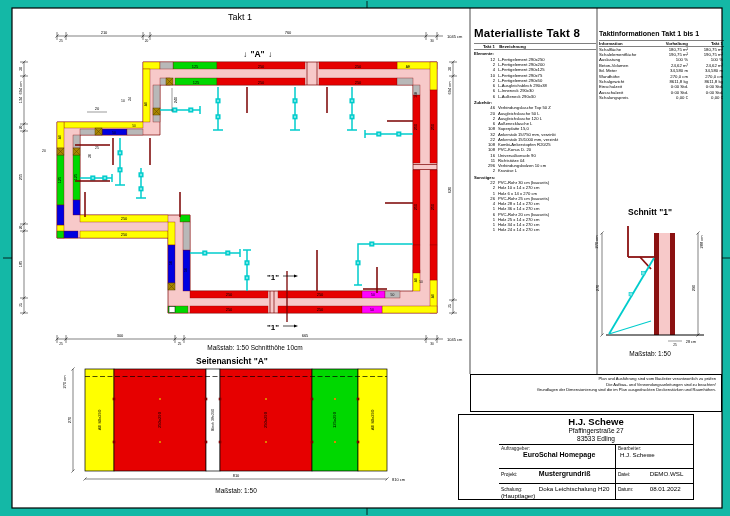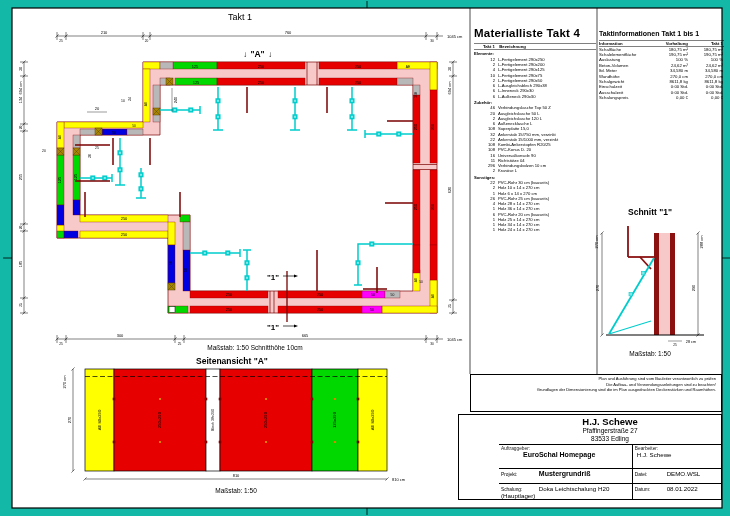--- a/index.html
+++ b/index.html
@@ -24,21 +24,21 @@
   .ti-head,.ti-row{display:flex;font-size:8.6px;line-height:10.8px;}
   .ti-head{font-weight:bold;border-top:1px solid #000;border-bottom:1px solid #000;}
   .ti-c1{width:110px;text-align:left;}
   .ti-c2{width:68px;text-align:right;}
   .ti-c3{width:70px;text-align:right;}
   
   #disc{left:470px;top:374px;width:252px;height:38px;border:0.7px solid #000;box-sizing:border-box;overflow:hidden;}
   #disc .scaled{width:490px;text-align:right;padding:3px 6px 0 0;}
   #disc div{font-size:8.2px;line-height:10.5px;white-space:nowrap;}
   
-  #tblock{left:458px;top:414px;width:264px;height:86px;border:1.2px solid #000;box-sizing:border-box;font-size:6.5px;padding-left:40px;}
+  #tblock{left:458px;top:414px;width:236px;height:86px;border:1.2px solid #000;box-sizing:border-box;font-size:6.5px;padding-left:40px;}
   .tb-row{box-sizing:border-box;border-bottom:0.8px solid #000;display:flex;}
   .tb-head{height:30px;flex-direction:column;align-items:center;justify-content:center;text-align:center;}
   .tb-company{font-size:9.5px;font-weight:bold;line-height:10px;}
   .tb-addr{font-size:6.5px;line-height:7.5px;}
   .tb-cell{box-sizing:border-box;position:relative;padding:1px 2px;}
   .tb-left{width:158px;border-right:0.8px solid #000;}
   .tb-right{width:104px;}
   .tb-label{font-size:4.8px;color:#222;display:block;}
   .tb-val-b{font-size:7px;font-weight:bold;}
   .tb-val{font-size:6.2px;}
@@ -468,21 +468,21 @@
       <text transform="rotate(-90 703 242)" x="703" y="242">288 cm</text>
       <text transform="rotate(-90 694.5 288)" x="694.5" y="288">290</text>
       <text x="675" y="345.5" font-size="3.2">25</text>
       <text x="691" y="343" font-size="3.8">28 cm</text>
     </g>
     <text x="650" y="356" font-size="6.5" text-anchor="middle">Maßstab: 1:50</text>
   </g>
 </svg>
 
 <div class="abs" id="mlist">
-  <div class="ml-title">Materialliste  Takt 4</div>
+  <div class="ml-title">Materialliste  Takt 8</div>
   <div class="scaled">
     <div class="ml-head">
       <span class="h1">Takt 1</span>
       <span>Bezeichnung</span>
     </div>
     <div class="ml-sec">Elemente:</div>
     <div>
 
     <div class="mrow"><span class="q">12</span><span class="n">L-Fertigelement 290x250</span></div>
           <div class="mrow"><span class="q">2</span><span class="n">L-Fertigelement 290x200</span></div>

